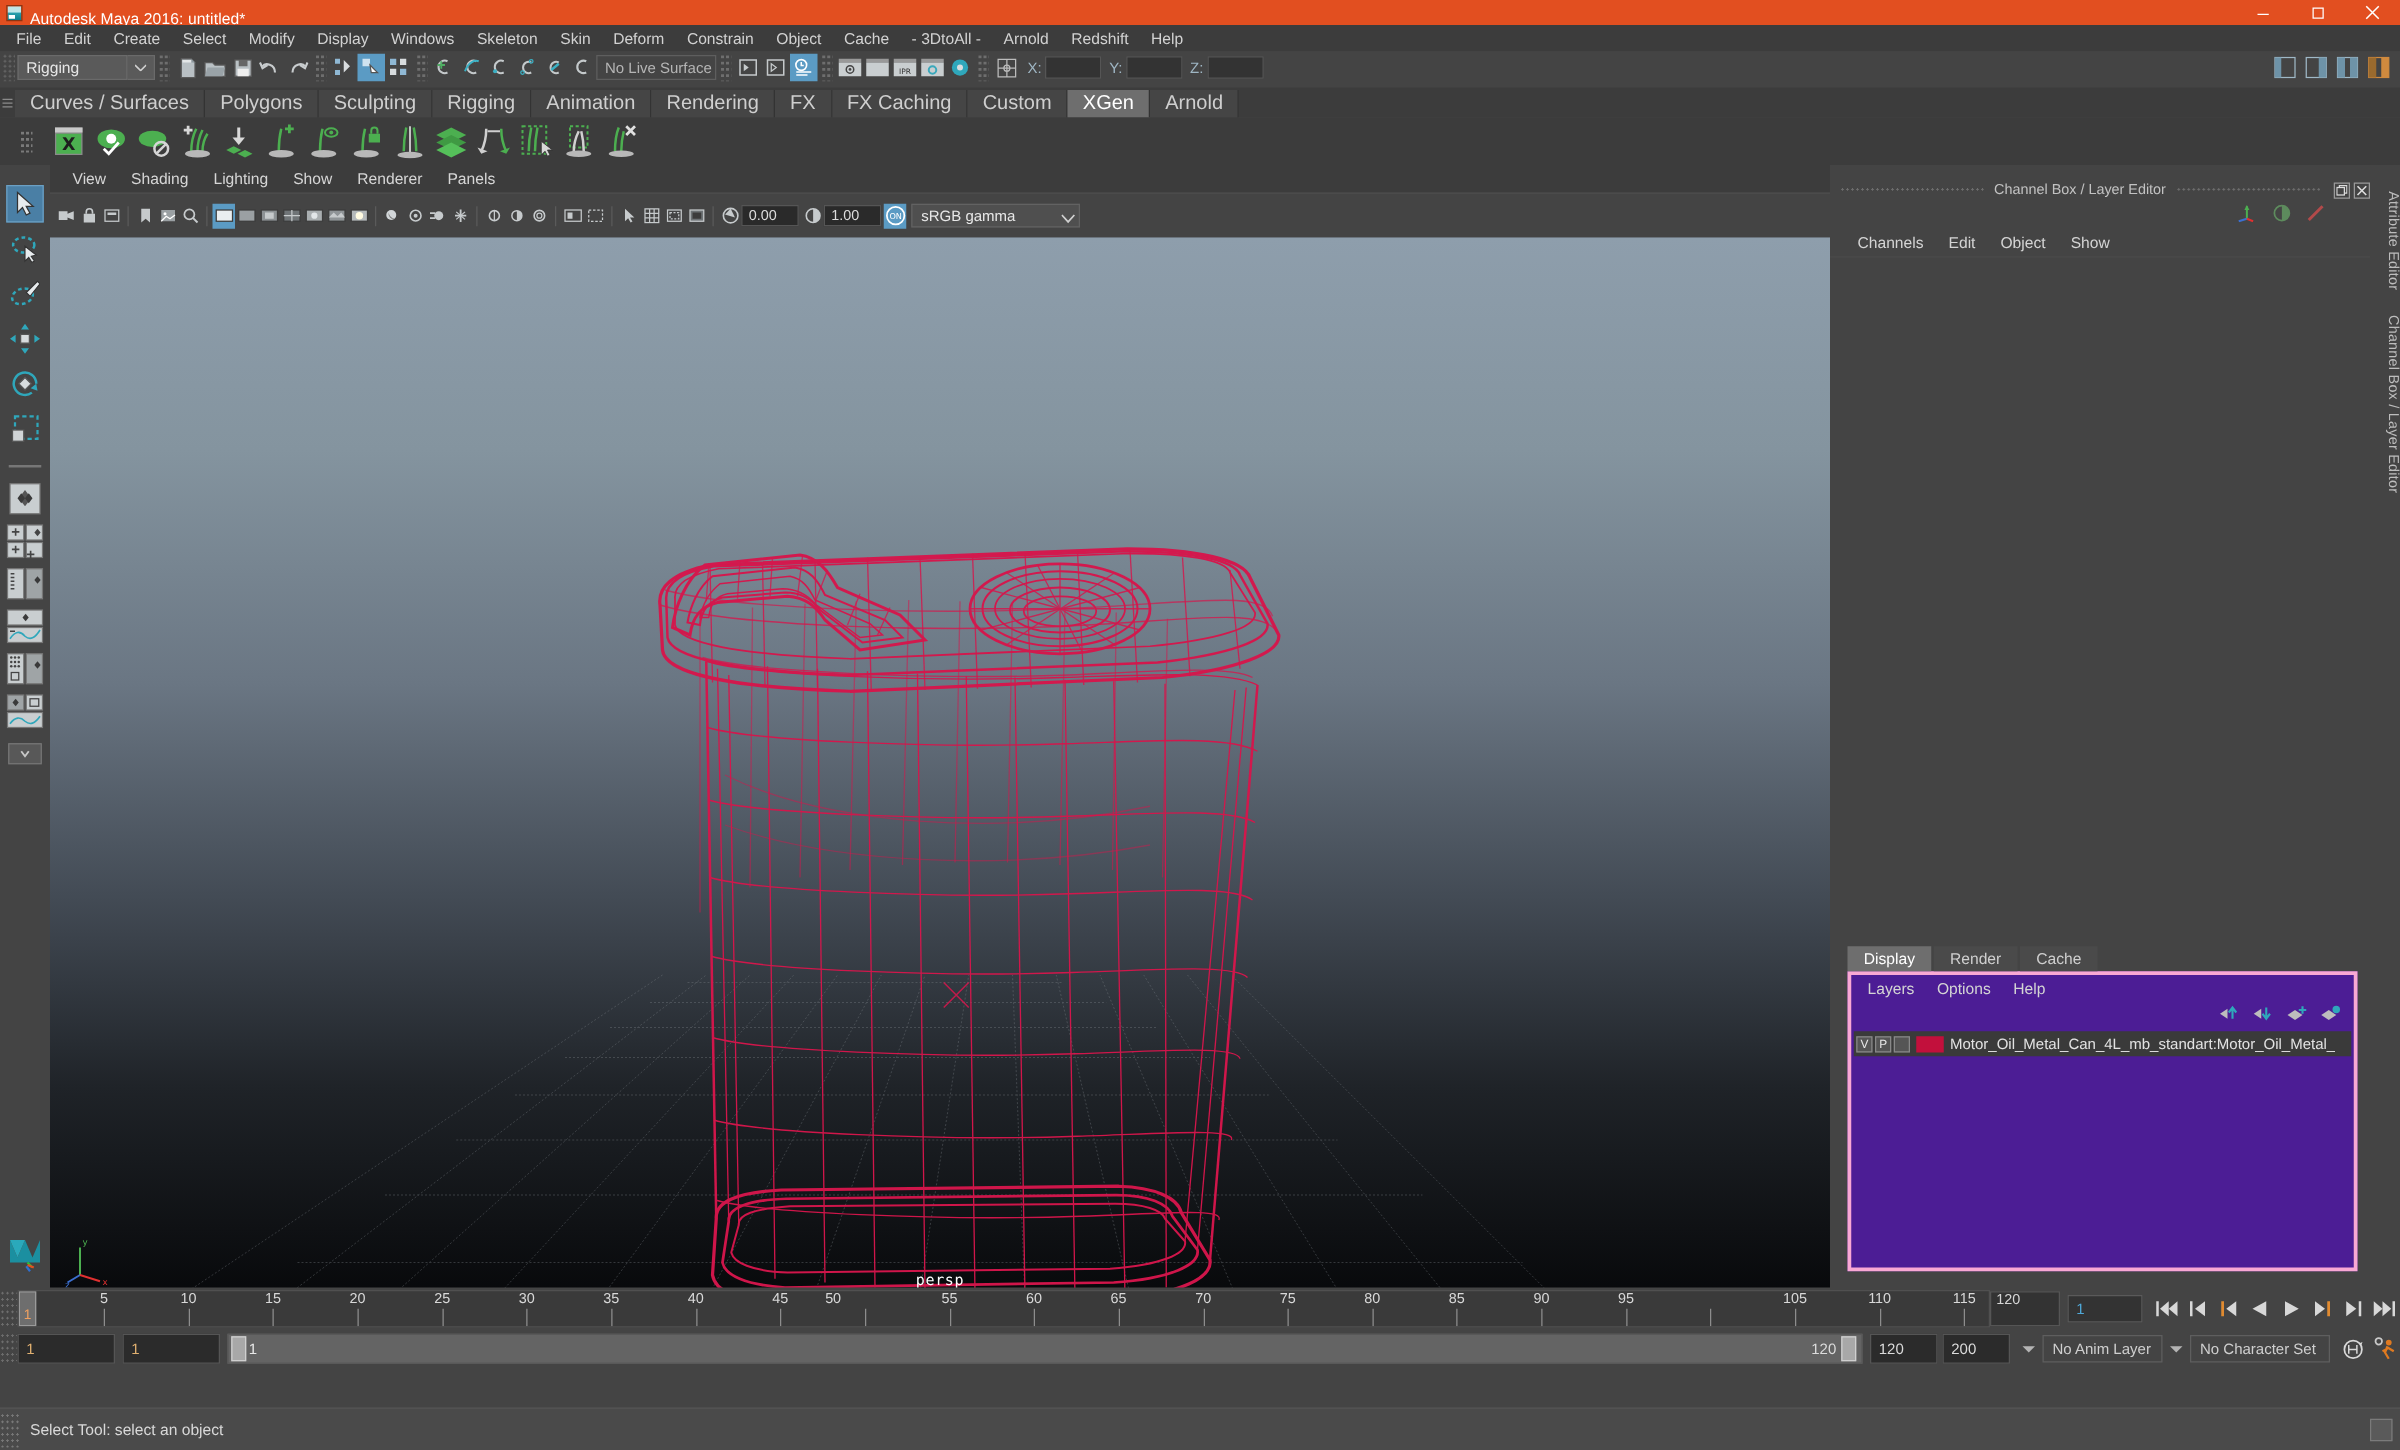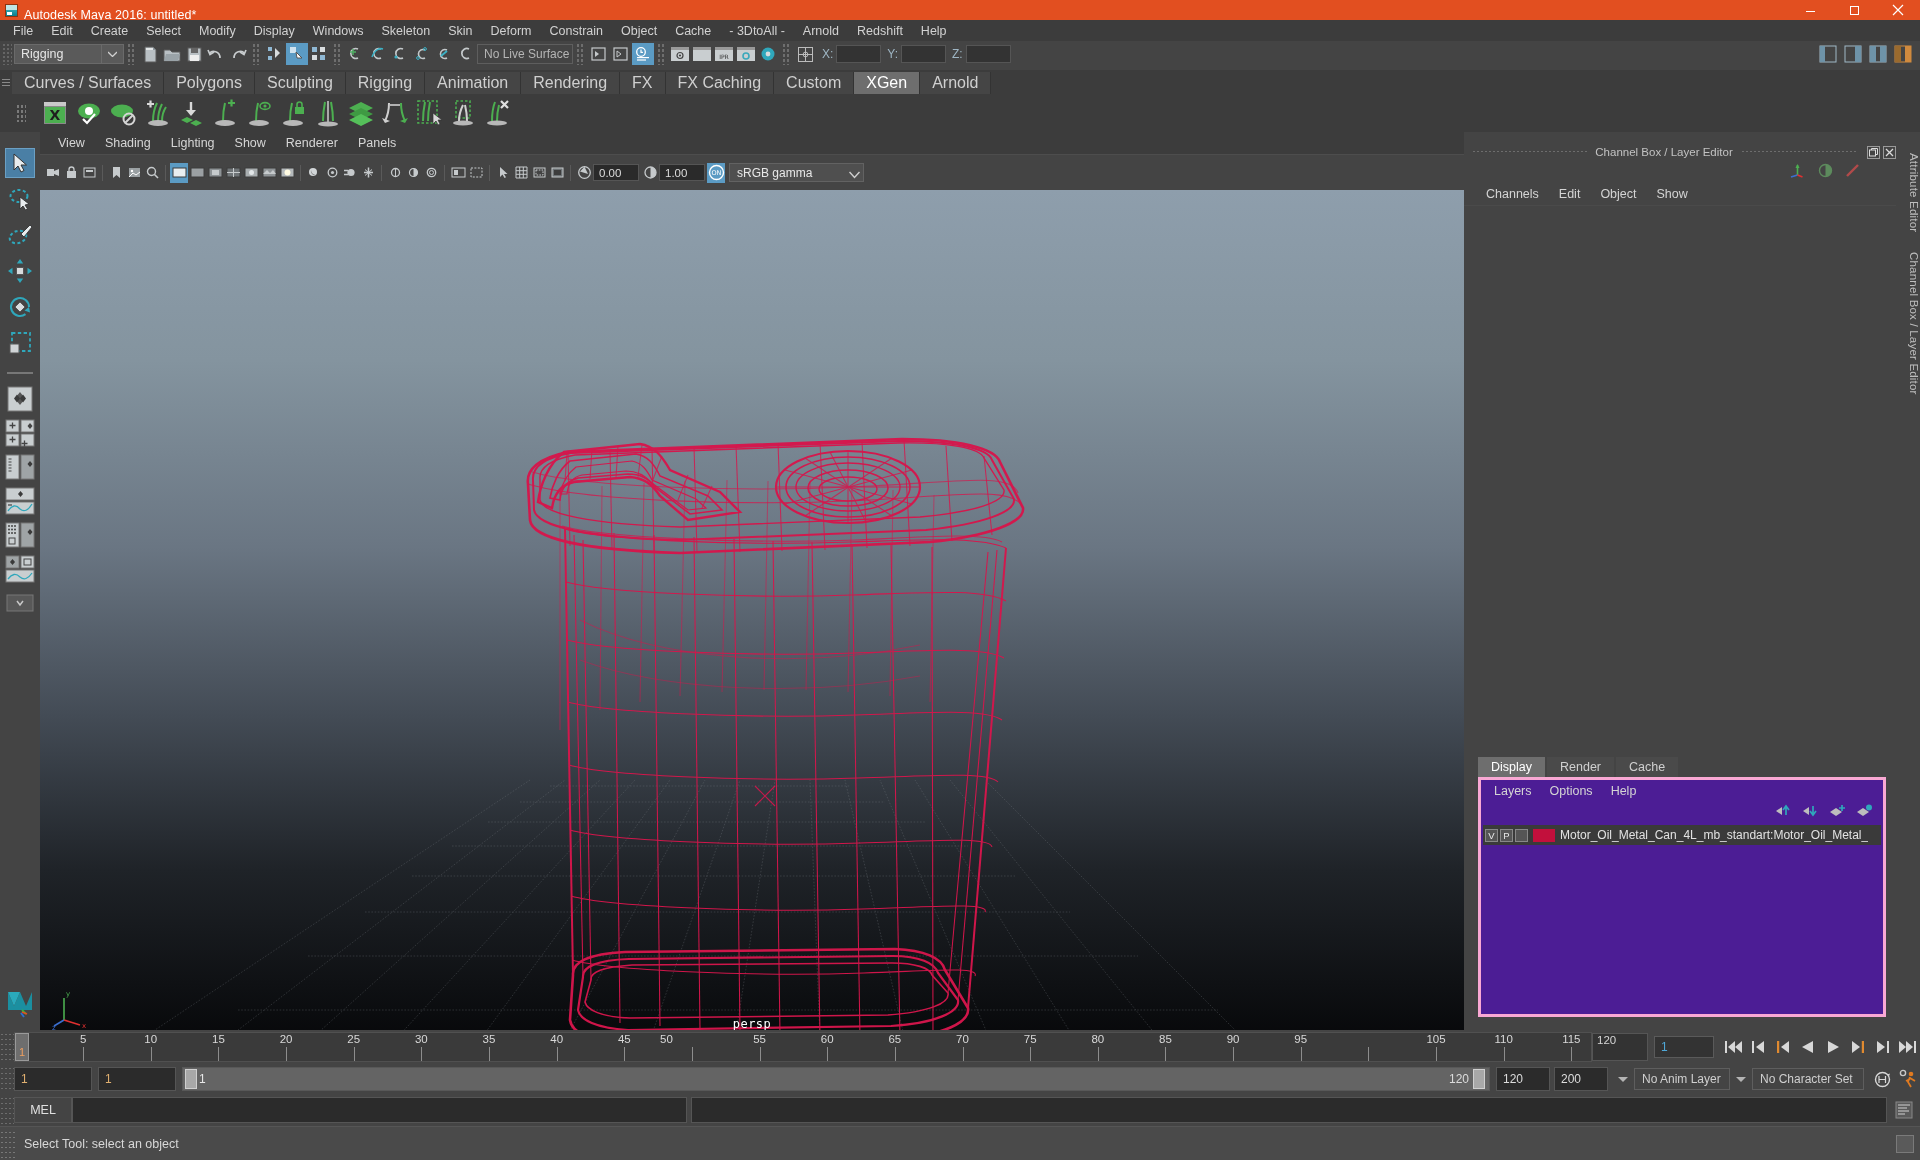--- a/index.html
+++ b/index.html
@@ -1371,38 +1371,20 @@
     </div>
     <div class="pbtn">
       <svg width="20" height="20" viewBox="0 0 20 20">
           <circle cx="5" cy="4" r="2.6" fill="none" stroke="#c9c9c9" stroke-width="1.4"></circle>
           <circle cx="13" cy="5" r="2.3" fill="#e07a20"></circle>
           <path d="M12 8 l-2 5 l3 5 M12 9 l5 3 M12 10 l-4 2" stroke="#e07a20" stroke-width="1.8" fill="none"></path>
         </svg>
     </div>
   </div>
 
-  <div class="cmdrow">
-    <div class="cmd-grip"></div>
-    <div class="cmd-label">
-      <span>MEL</span>
-    </div>
-    <div class="cmd-input" style="width:615px;">
-      <span></span>
-    </div>
-    <div class="cmd-out">
-      <span></span>
-    </div>
-    <div class="pbtn" style="margin-right:4px;">
-      <svg width="18" height="18" viewBox="0 0 18 18">
-          <rect x="1" y="1" width="16" height="16" fill="#5a5a5a" stroke="#888"></rect>
-          <path d="M3 4 h12 M3 7 h9 M3 10 h11 M3 13 h7" stroke="#cfcfcf" stroke-width="1.1"></path>
-        </svg>
-    </div>
-  </div>
 
   <div class="statusbar">
     <div class="sb-grip"></div>
     <div class="sb-text">Select Tool: select an object</div>
     <div class="sb-right"></div>
   </div>
 
 </div>
 
 </body></html>

